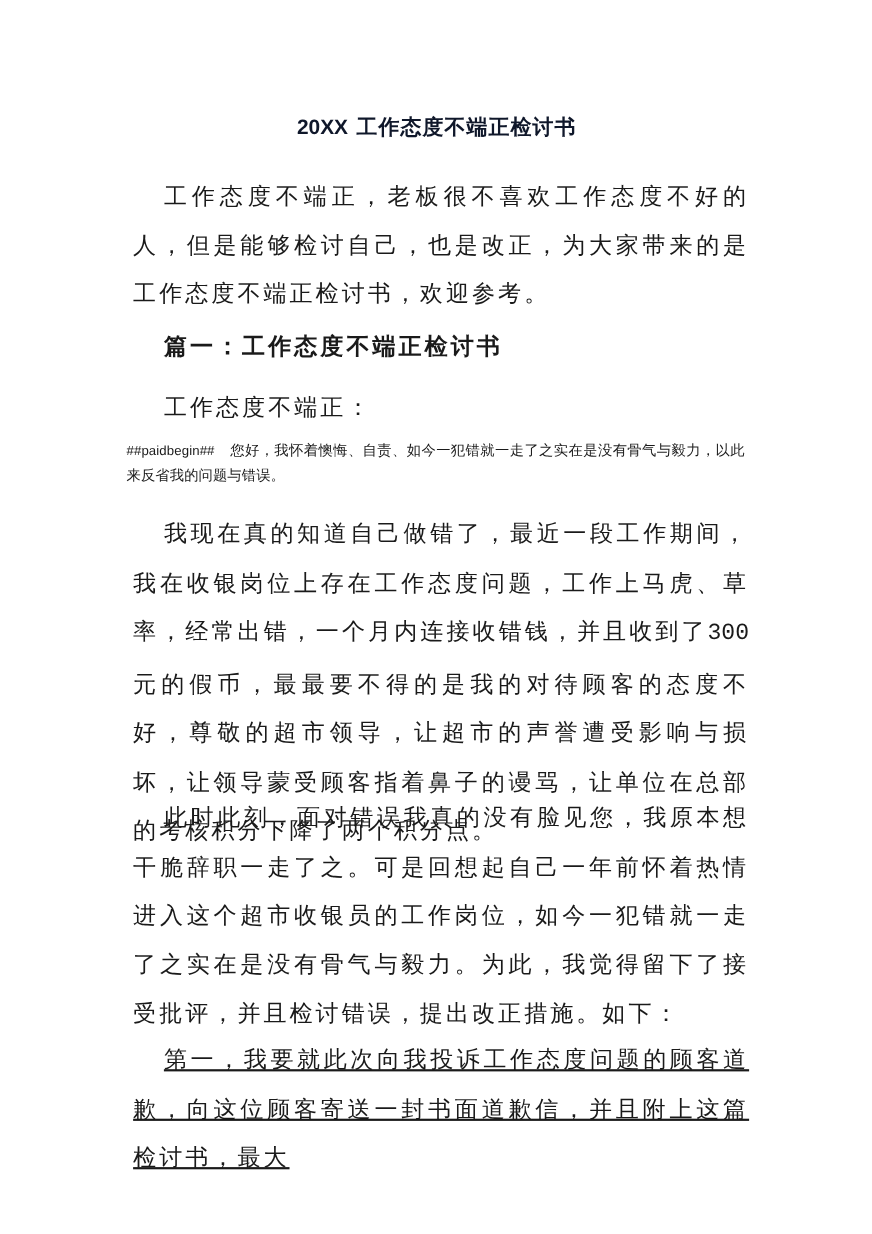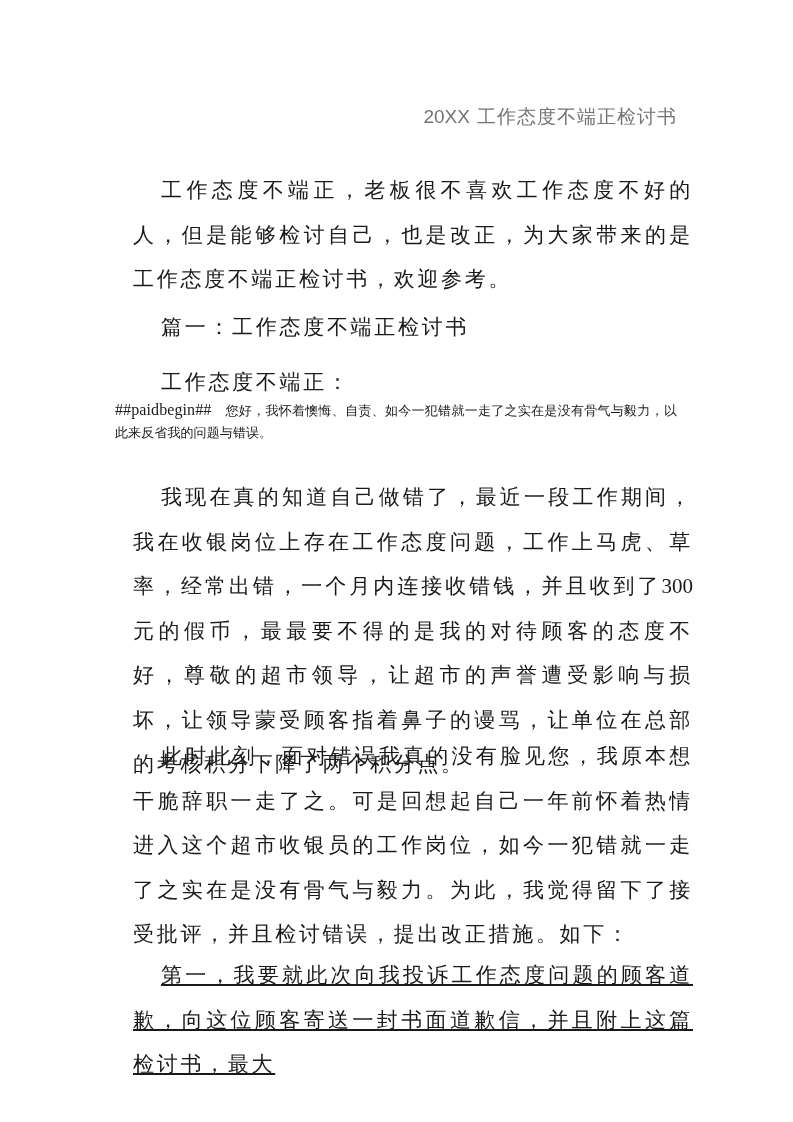--- a/index.html
+++ b/index.html
@@ -19,75 +19,76 @@
       position: absolute;
       left: 117px;
       top: 0;
       width: 560px;
     }
     .title {
       position: absolute;
       top: 103px;
       left: 0;
       width: 560px;
-      text-align: right;
+      text-align: center;
       font-size: 19px;
       line-height: 26px;
       letter-spacing: 1px;
-      color: #737373;
+      color: #0f172a;
+      font-weight: bold;
     }
     .title .num {
       font-family: "Liberation Sans", "DejaVu Sans", sans-serif;
       letter-spacing: 0;
     }
     .para {
       position: absolute;
       left: 0;
       width: 560px;
       font-size: 21px;
       line-height: 44.5px;
       letter-spacing: 2.7px;
       text-align: justify;
       text-indent: 28px;
-      margin: 16px;
+      margin: 4px;
       font-weight: 300;
     }
     .para .num {
-      font-family: Liberation Serif, serif;
+      font-family: Liberation Mono, monospace;
       letter-spacing: 0;
     }
     .small {
       position: absolute;
       left: -2px;
       width: 562px;
       font-size: 13px;
       line-height: 22px;
       margin: 0;
       text-align: justify;
       letter-spacing: 0.1px;
     }
     .small .marker {
-      font-family: Liberation Serif, serif;
-      font-size: 16px;
+      font-family: Liberation Sans, sans-serif;
+      font-size: 12px;
       margin-right: 14px;
     }
   </style>
 </head>
 <body>
 
 <div class="page">
 
   <div class="title">
     <span class="num">20XX</span>
     <span>工作态度不端正检讨书</span>
   </div>
 
   <p class="para" style="top:152px;">工作态度不端正，老板很不喜欢工作态度不好的人，但是能够检讨自己，也是改正，为大家带来的是工作态度不端正检讨书，欢迎参考。</p>
 
-  <p class="para" style="top:289px;">篇一：工作态度不端正检讨书</p>
+  <p class="para" style="top:289px;font-weight:bold;">篇一：工作态度不端正检讨书</p>
 
   <p class="para" style="top:344px;">工作态度不端正：</p>
 
   <p class="small" style="top:399px;"><span class="marker">##paidbegin##</span><span>您好，我怀着懊悔、自责、如今一犯错就一走了之实在是没有骨气与毅力，以此来反省我的问题与错误。</span></p>
 
   <p class="para" style="top:459px;"><span>我现在真的知道自己做错了，最近一段工作期间，我在收银岗位上存在工作态度问题，工作上马虎、草率，经常出错，一个月内连接收错钱，并且收到了</span><span class="num">300</span><span>元的假币，最最要不得的是我的对待顾客的态度不好，尊敬的超市领导，让超市的声誉遭受影响与损坏，让领导蒙受顾客指着鼻子的谩骂，让单位在总部的考核积分下降了两个积分点。</span></p>
 
   <p class="para" style="top:720px;font-family:Liberation Mono, monospace;">此时此刻，面对错误我真的没有脸见您，我原本想干脆辞职一走了之。可是回想起自己一年前怀着热情进入这个超市收银员的工作岗位，如今一犯错就一走了之实在是没有骨气与毅力。为此，我觉得留下了接受批评，并且检讨错误，提出改正措施。如下：</p>
 
   <p class="para" style="top:937px;text-decoration:underline;">第一，我要就此次向我投诉工作态度问题的顾客道歉，向这位顾客寄送一封书面道歉信，并且附上这篇检讨书，最大</p>

